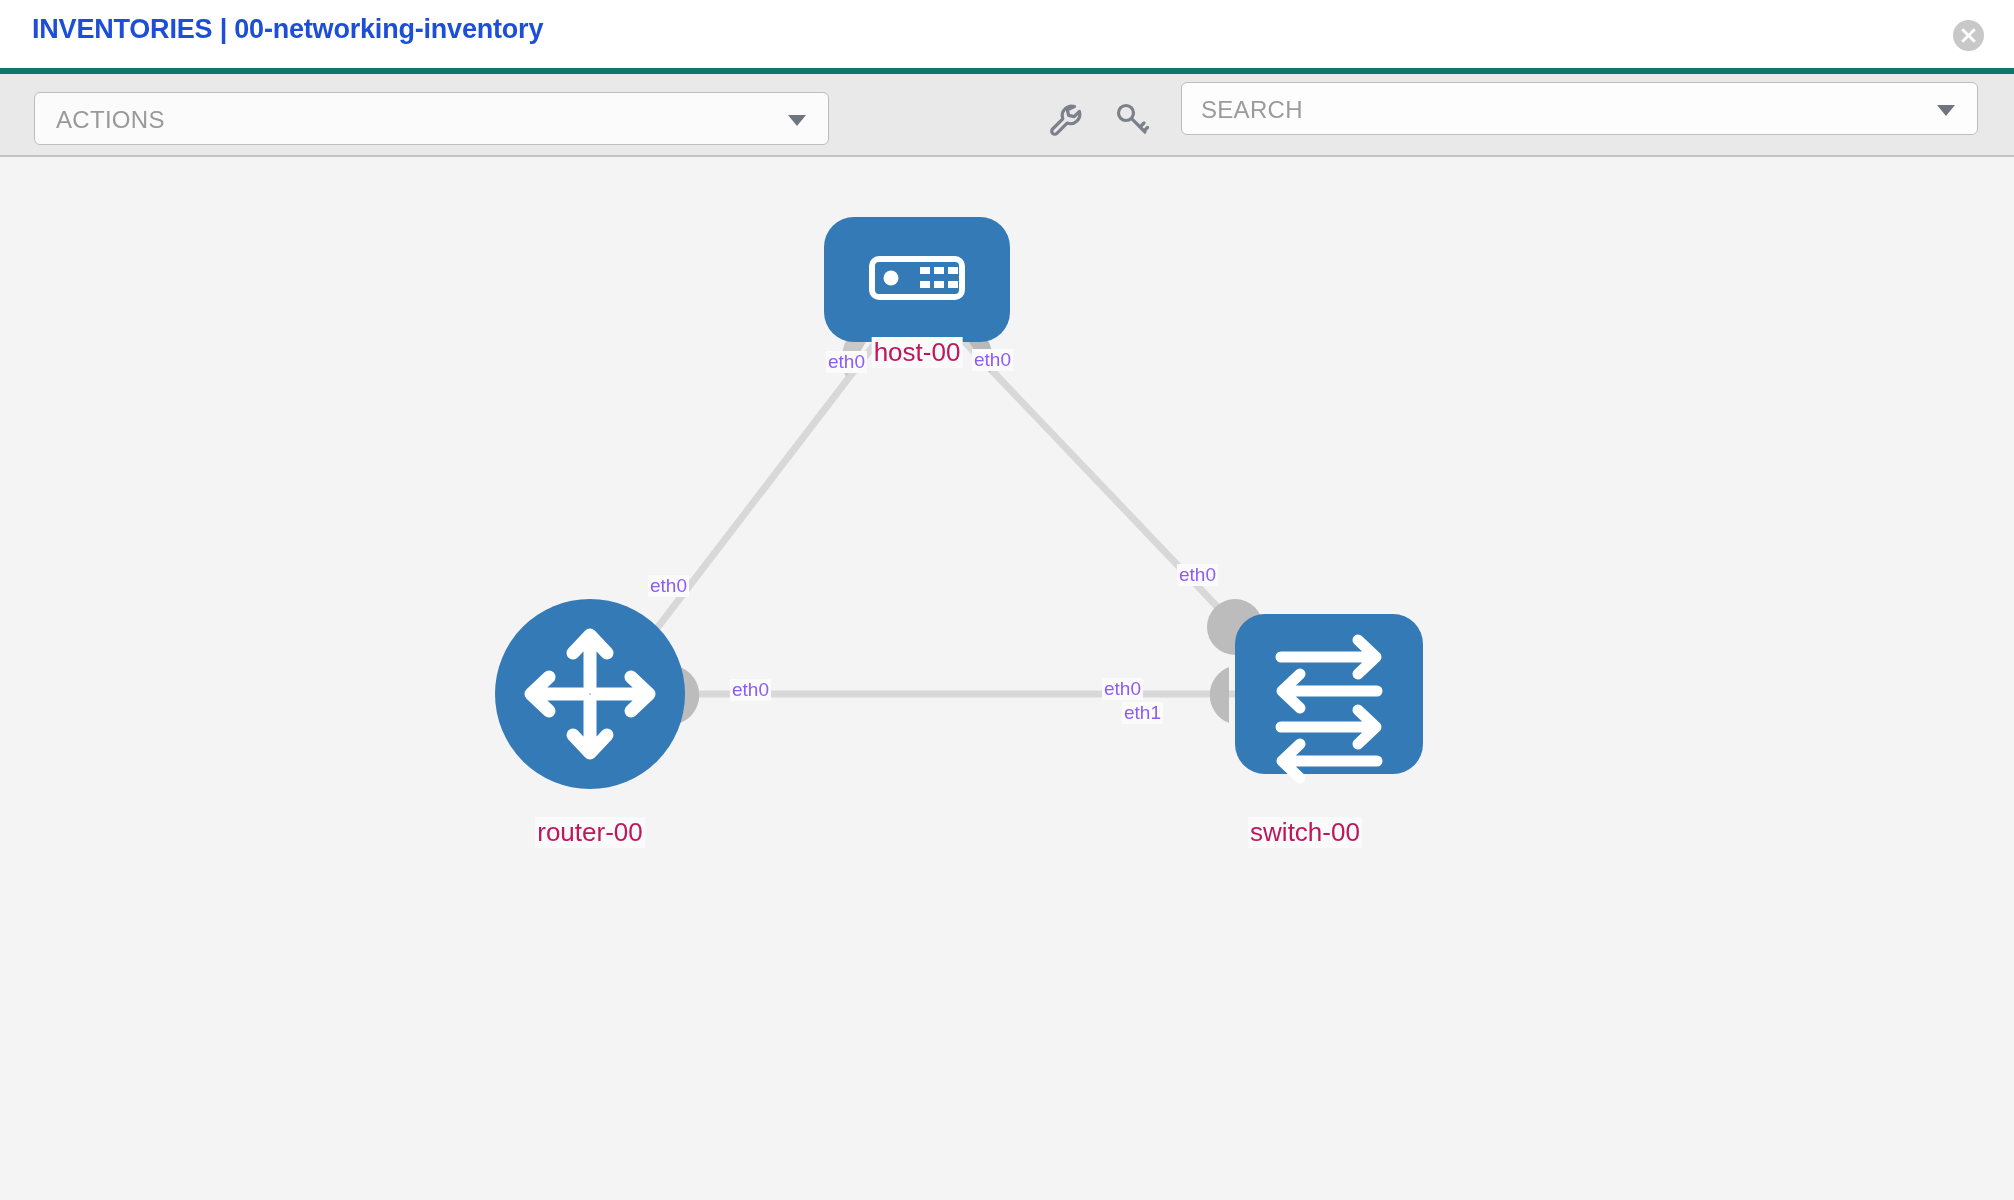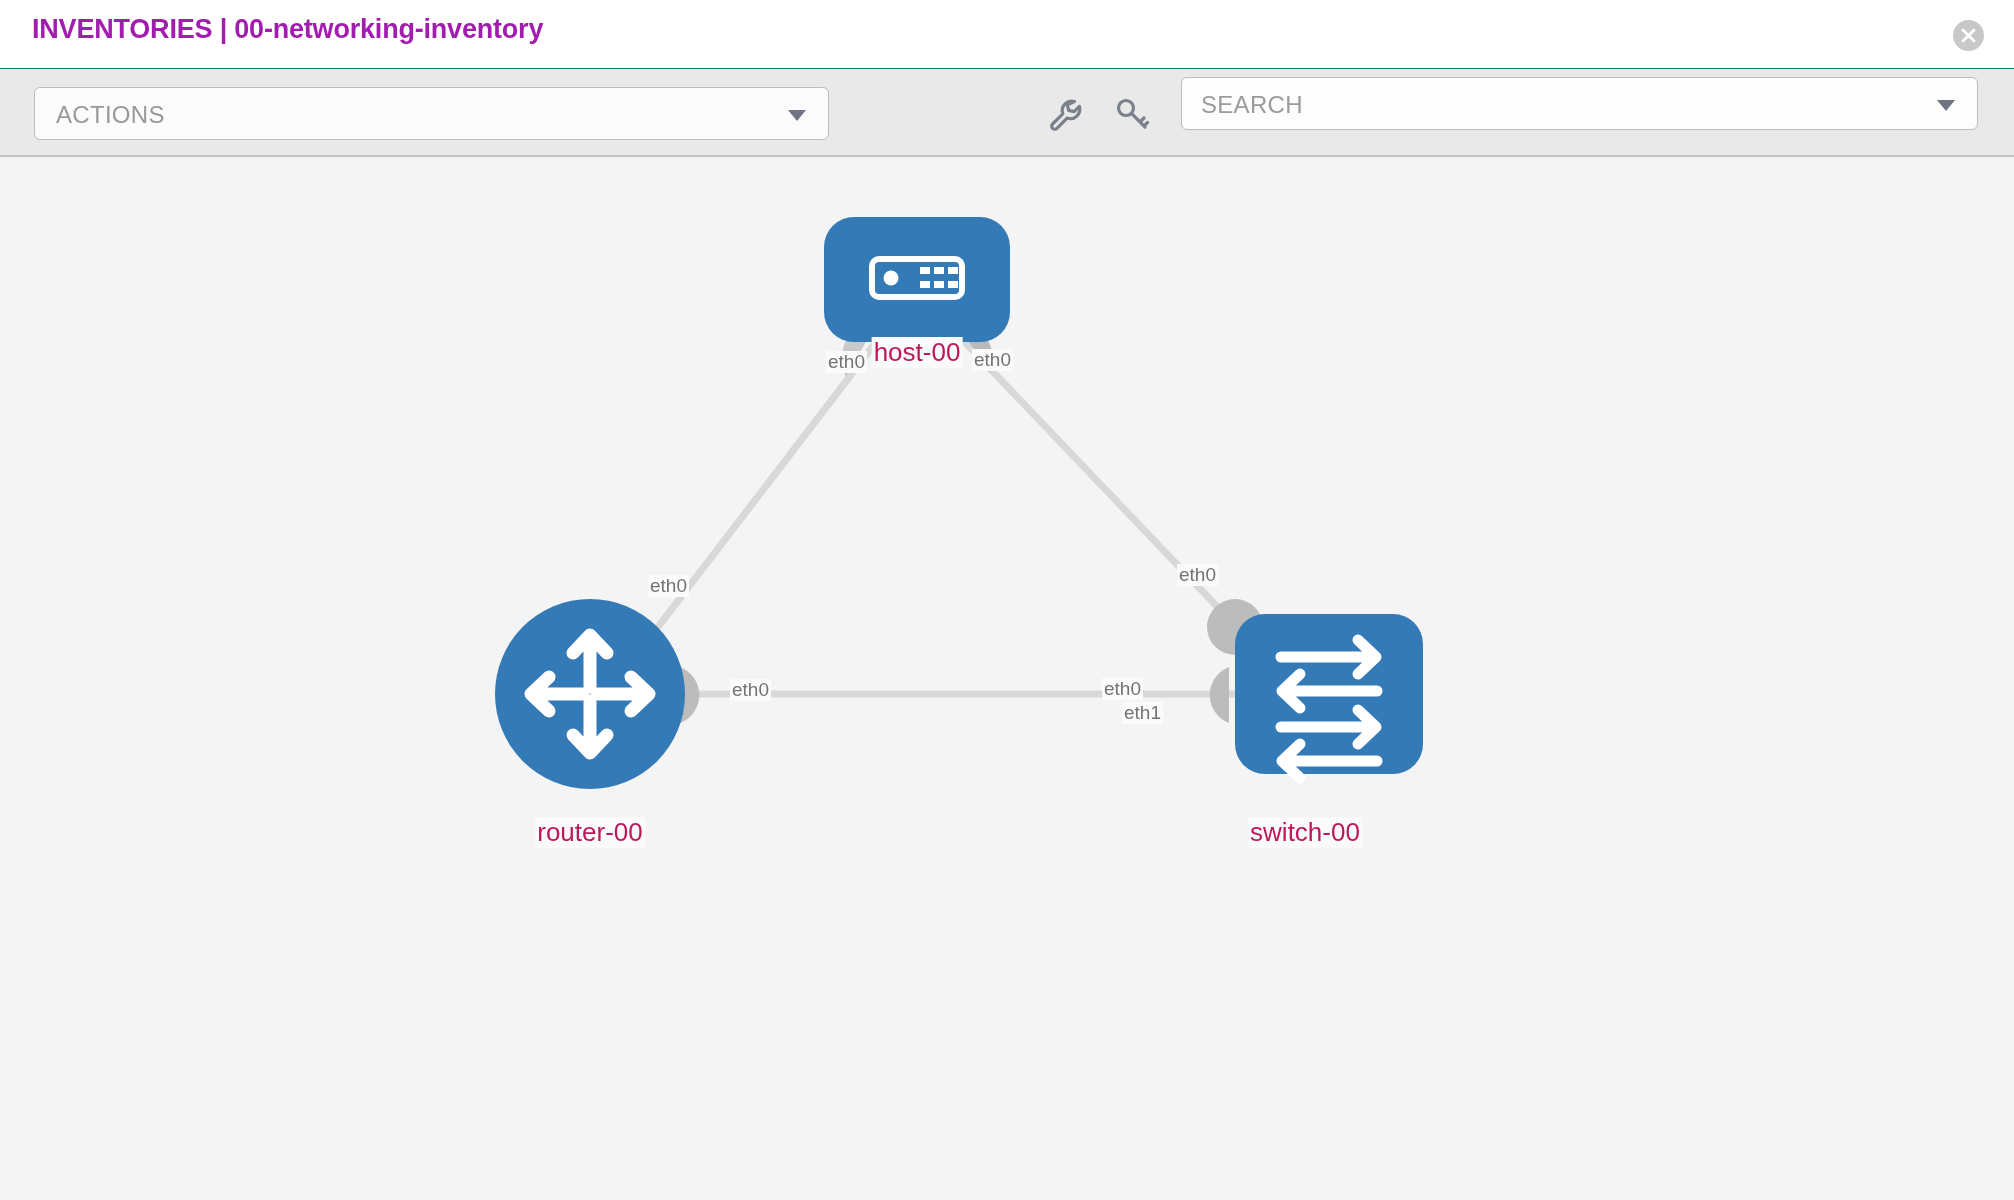--- a/index.html
+++ b/index.html
@@ -27,21 +27,21 @@
     height: 68px;
     background: #ffffff;
     box-sizing: border-box;
   }
   .header-title {
     position: absolute;
     left: 32px;
     top: 14px;
     font-size: 27px;
     font-weight: bold;
-    color: #a21caf;
+    color: #1d4ed8;
     letter-spacing: -0.2px;
     white-space: nowrap;
   }
   .close-btn {
     position: absolute;
     right: 30px;
     top: 20px;
     width: 31px;
     height: 31px;
     border-radius: 50%;
@@ -50,21 +50,21 @@
   }
   .close-btn svg { display: block; }
 
   
   .toolbar {
     position: absolute;
     left: 0; top: 68px;
     width: 2014px;
     height: 89px;
     background: #e9e9e9;
-    border-top: 1px solid #0f766e;
+    border-top: 6px solid #0f766e;
     border-bottom: 2px solid #c4c4c4;
     box-sizing: border-box;
   }
   .actions-select {
     position: absolute;
     left: 34px;
     top: 18px;
     width: 795px;
     height: 53px;
     background: #fbfbfb;
@@ -144,21 +144,21 @@
     font-size: 26px;
     color: #be185d;
     background: #fafafa;
     white-space: nowrap;
     transform: translateX(-50%);
     padding: 0 2px;
   }
   .iface-label {
     position: absolute;
     font-size: 19px;
-    color: #737373;
+    color: #8b5cf6;
     background: #fbfbfb;
     white-space: nowrap;
     padding: 0 2px;
   }
 </style>
 </head>
 <body>
 
 <div id="app">
 

